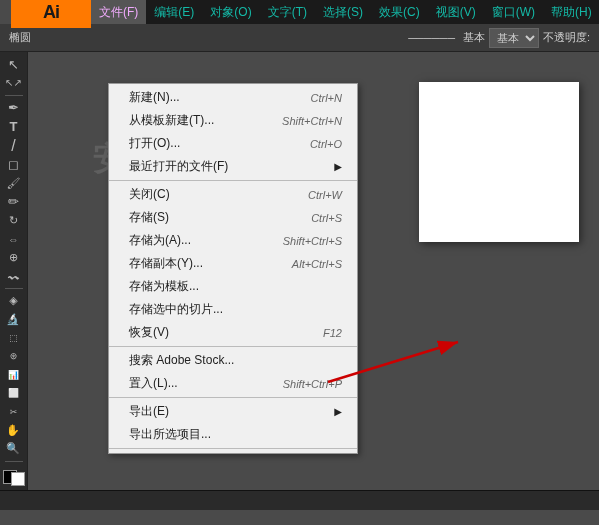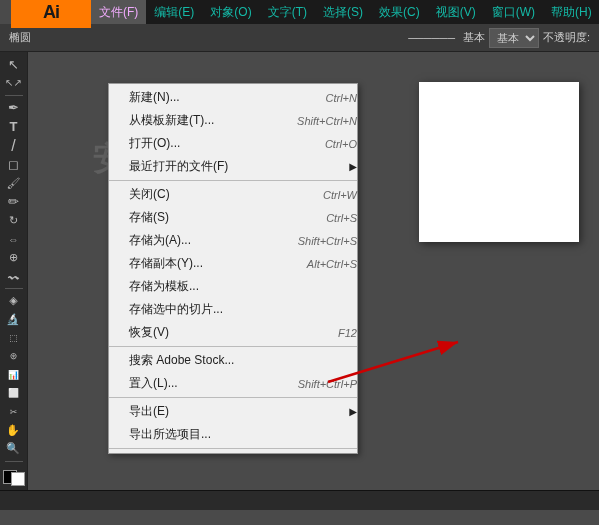--- a/index.html
+++ b/index.html
@@ -167,21 +167,21 @@
       background: #f0f0f0;
       border: 1px solid #999;
       box-shadow: 2px 2px 6px rgba(0,0,0,0.4);
       z-index: 100;
       min-width: 200px;
       padding: 2px 0;
     }
     .dropdown-menu .menu-row {
       display: flex;
       align-items: center;
-      padding: 3px 0 3px 20px;
+      padding: 3px 15px 3px 20px;
       color: #222;
       cursor: pointer;
       font-size: 12px;
       position: relative;
       white-space: nowrap;
       text-align: right;
     }
     .dropdown-menu .menu-row .shortcut {
       margin-left: auto;
       padding-left: 20px;

